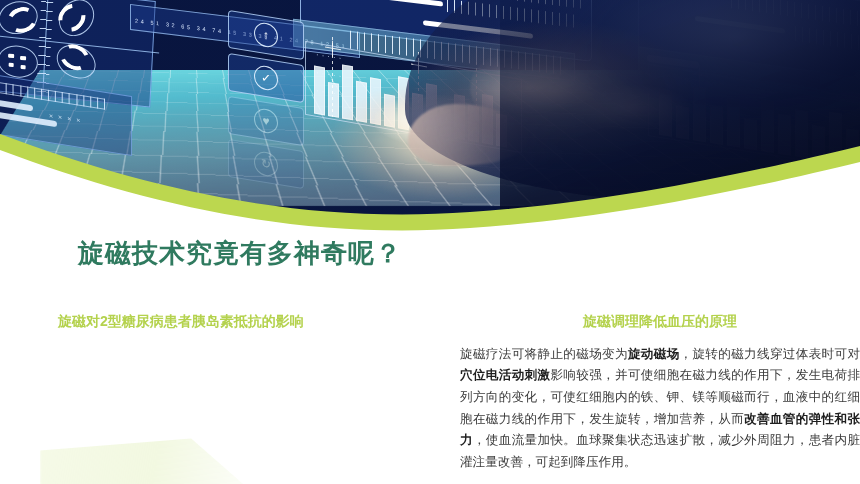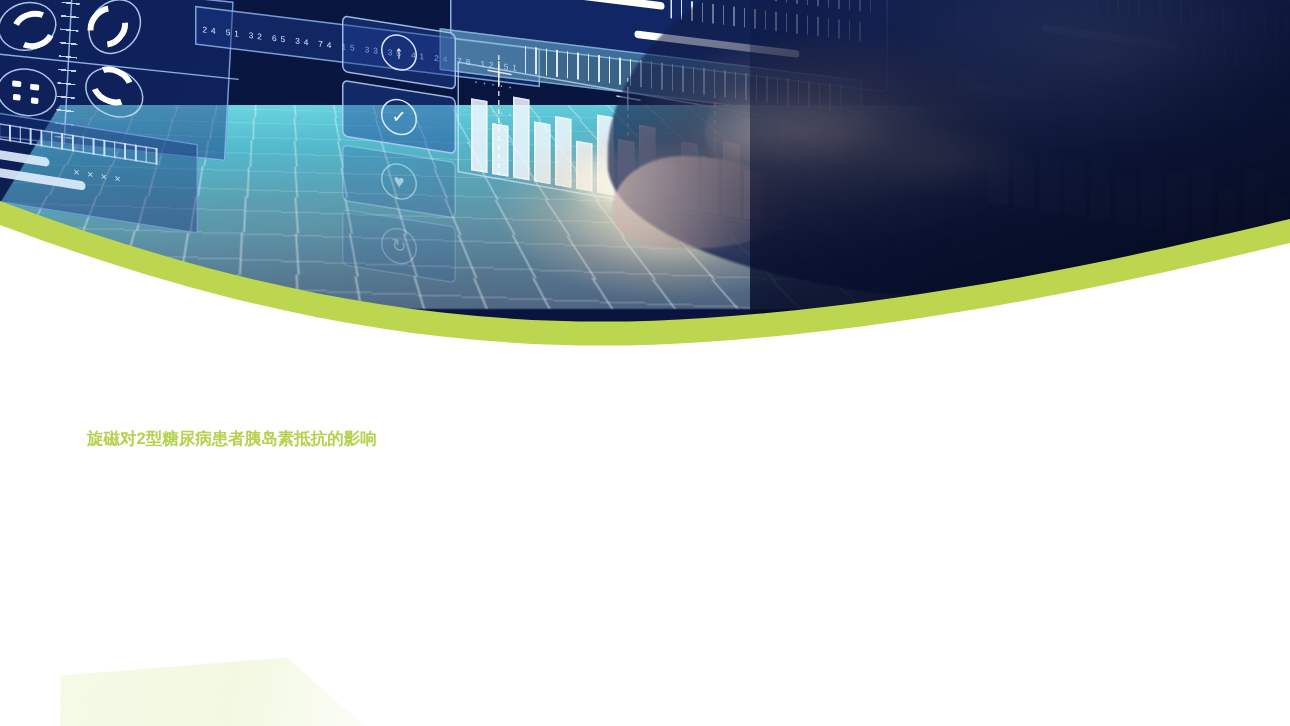--- a/index.html
+++ b/index.html
@@ -200,22 +200,22 @@
     position:absolute;left:78px;top:236px;
     font-size:26px;font-weight:bold;letter-spacing:1px;
     color:#2f7a5f;
     white-space:nowrap;
   }
   .cols{position:absolute;left:0;top:286px;width:860px;}
   .col{position:absolute;top:0;}
   .col-left{left:30px;width:390px;}
   .col-right{left:460px;width:400px;}
   .sec-head{
-    font-size:11px;font-weight:bold;color:#b4d24d;
-    text-align:center;line-height:1.4;white-space:nowrap;
+    font-size:14px;font-weight:bold;color:#b4d24d;
+    text-align:center;line-height:1.4;white-space:nowrap;margin-top:26px;
   }
   .col-left .sec-head{text-align:left;padding-left:28px;}
   .body-text{
     margin-top:12px;
     font-size:12.6px;line-height:1.72;color:#3a3a3a;
     text-align:justify;
     text-justify:inter-ideograph;
   }
   .col-left .body-text{text-indent:0;}
   .body-text b{color:#1f1f1f;font-weight:bold;}
@@ -353,24 +353,27 @@
   <div class="wave">
     <svg width="860" height="130" viewBox="0 0 860 130" preserveAspectRatio="none">
       <path d="M0,22 C150,78 300,112 470,100 C620,90 760,58 860,34 L860,130 L0,130 Z" fill="#ffffff"></path>
       <path d="M0,14 C150,70 300,104 470,92 C620,82 760,50 860,26 L860,50 C760,74 620,106 470,116 C300,128 150,94 0,38 Z" fill="#bcd74f"></path>
       <path d="M0,30 C150,86 300,120 470,108 C620,98 760,66 860,42 L860,130 L0,130 Z" fill="#ffffff"></path>
     </svg>
   </div>
 
   <div class="leaf"></div>
 
+  <div class="page-title">旋磁技术究竟有多神奇呢？</div>
 
   <div class="cols">
 
     <div class="col col-left">
       <div class="sec-head">旋磁对2型糖尿病患者胰岛素抵抗的影响</div>
     </div>
 
     <div class="col col-right">
+      <div class="sec-head">旋磁调理降低血压的原理</div>
+      <div class="body-text" id="rich-body"><span>旋磁疗法可将静止的磁场变为</span><b>旋动磁场</b><span>，旋转的磁力线穿过体表时可对</span><b>穴位电活动刺激</b><span>影响较强，并可使细胞在磁力线的作用下，发生电荷排列方向的变化，可使红细胞内的铁、钾、镁等顺磁而行，血液中的红细胞在磁力线的作用下，发生旋转，增加营养，从而</span><b>改善血管的弹性和张力</b><span>，使血流量加快。血球聚集状态迅速扩散，减少外周阻力，患者内脏灌注量改善，可起到降压作用。</span></div>
     </div>
 
   </div>
 </div>
 
 </body></html>

